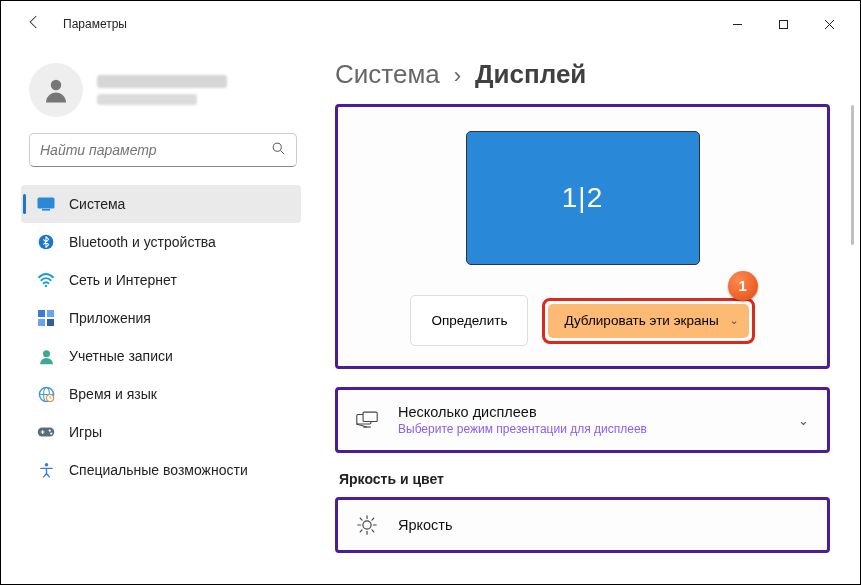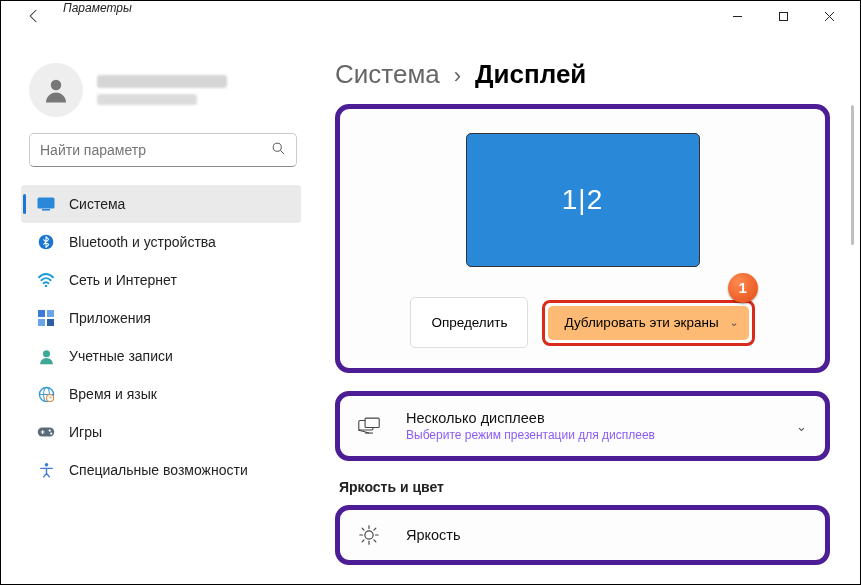--- a/index.html
+++ b/index.html
@@ -1,64 +1,64 @@
 <!DOCTYPE html>
 <html><head>
 <meta charset="utf-8">
 <style>
   * { box-sizing: border-box; margin: 0; padding: 0; font-family: "Segoe UI", sans-serif; }
   body { width: 861px; height: 585px; background: #fff; border: 1px solid #000; overflow: hidden; position: relative; }
 
-  .titlebar { display: flex; align-items: flex-start; height: 46px; padding: 0 8px 0 18px; font-style: italic; }
+  .titlebar { display: flex; align-items: center; height: 46px; padding: 0 8px 0 18px; }
   .back-arrow { font-size: 18px; color: #444; padding: 6px; cursor: pointer; }
   .app-title { margin-left: 14px; font-size: 12px; color: #222; }
   .wincontrols { margin-left: auto; display: flex; }
   .wincontrols div { width: 46px; height: 30px; display: flex; align-items: center; justify-content: center; font-size: 12px; color: #222; cursor: pointer; }
   .wincontrols svg { width: 11px; height: 11px; }
 
   .body-area { display: flex; height: calc(100% - 46px); }
 
   .sidebar { width: 310px; padding: 10px 0 0 20px; display: flex; flex-direction: column; }
   .user-row { display: flex; align-items: center; gap: 14px; padding: 6px 8px 16px 8px; }
   .avatar { width: 54px; height: 54px; border-radius: 50%; background: #eee; display: flex; align-items: center; justify-content: center; }
   .avatar svg { width: 30px; height: 30px; fill: #777; }
   .user-text .line1 { width: 130px; height: 13px; background: #d6d6d6; border-radius: 3px; filter: blur(1px); margin-bottom: 6px; }
   .user-text .line2 { width: 100px; height: 11px; background: #dcdcdc; border-radius: 3px; filter: blur(1px); }
 
   .search-box { margin: 0 14px 18px 8px; height: 34px; border: 1px solid #ccc; border-bottom: 1.5px solid #888; border-radius: 5px; display: flex; align-items: center; padding: 0 10px; background: #fff; }
-  .search-box input { border: none; outline: none; flex: 1; font-size: 14px; background: transparent; }
+  .search-box input { border: none; outline: none; flex: 1; font-size: 14px; background: transparent; font-style: italic; }
   .search-icon { font-size: 14px; color: #555; }
 
   .nav { display: flex; flex-direction: column; }
   .nav-item { display: flex; align-items: center; gap: 14px; height: 38px; padding: 0 0 0 16px; font-size: 14px; color: #222; cursor: pointer; border-radius: 4px; margin-right: 10px; position: relative; }
   .nav-item.active { background: #eaeaea; }
   .nav-item.active::before { content: ""; position: absolute; left: 2px; top: 9px; bottom: 9px; width: 3px; border-radius: 2px; background: #1976d2; }
   .nav-icon { width: 18px; height: 18px; display: flex; align-items: center; justify-content: center; }
 
   .content { flex: 1; padding: 12px 6px 0 24px; overflow: hidden; position: relative; }
   .scrollbar { position: absolute; right: 6px; top: 58px; width: 3px; height: 140px; background: #c0c0c0; border-radius: 2px; }
 
   .breadcrumb { display: flex; align-items: baseline; gap: 14px; margin-bottom: 14px; }
   .crumb-parent { font-size: 26px; color: #666; font-weight: 400; }
   .crumb-sep { font-size: 22px; color: #666; }
-  .crumb-current { font-size: 26px; font-weight: 600; color: #000000; }
-
-  .card { border: 5px solid #4c1d95; border-radius: 14px; background: #fdfdfd; margin: 0 24px 18px 0; }
+  .crumb-current { font-size: 26px; font-weight: 600; color: #404040; }
+
+  .card { border: 3px solid #4c1d95; border-radius: 4px; background: #fdfdfd; margin: 0 24px 18px 0; }
 
   .display-card { padding: 6px 12px 20px 12px; position: relative; }
   .monitor-wrap { display: flex; justify-content: center; padding: 18px 0 30px 0; }
   .monitor { width: 234px; height: 134px; border: 1px solid #333; border-radius: 5px; background: #2a88d8; color: #fff; font-size: 28px; display: flex; align-items: center; justify-content: center; letter-spacing: 1px; }
   .display-actions { display: flex; justify-content: center; gap: 14px; align-items: center; }
   .btn { height: 51px; padding: 0 20px; border: 1px solid #ddd; border-radius: 5px; background: #fff; font-size: 13.5px; display: flex; align-items: center; cursor: pointer; }
   .dropdown-btn { position: relative; border: 3px solid #d92a1c; border-radius: 8px; padding: 3px; }
   .dropdown-inner { height: 34px; padding: 0 30px 0 16px; border-radius: 5px; background: #fdba74; font-size: 13.5px; display: flex; align-items: center; position: relative; }
   .chevron { position: absolute; right: 10px; font-size: 11px; color: #555; }
   .badge { position: absolute; top: -30px; right: -6px; width: 30px; height: 30px; border-radius: 50%; background: radial-gradient(circle at 35% 30%, #ff8a50, #e24a12); color: #fff; font-weight: 700; font-size: 15px; display: flex; align-items: center; justify-content: center; box-shadow: 0 1px 2px rgba(0,0,0,.4); }
 
-  .expander { display: flex; align-items: center; padding: 14px 18px; gap: 26px; }
+  .expander { display: flex; align-items: center; padding: 14px 18px; gap: 20px; }
   .expander .ex-icon { width: 22px; height: 22px; display:flex; align-items:center; justify-content:center; color:#444; }
   .expander .ex-text .t1 { font-size: 14.5px; color: #111; }
   .expander .ex-text .t2 { font-size: 12px; color: #8b5cf6; margin-top: 2px; }
   .expander .ex-chevron { margin-left: auto; font-size: 13px; color: #555; }
 
   .section-title { font-size: 14px; font-weight: 700; color: #222; margin: 0 0 10px 4px; }
 
 </style>
 </head>
 <body>

